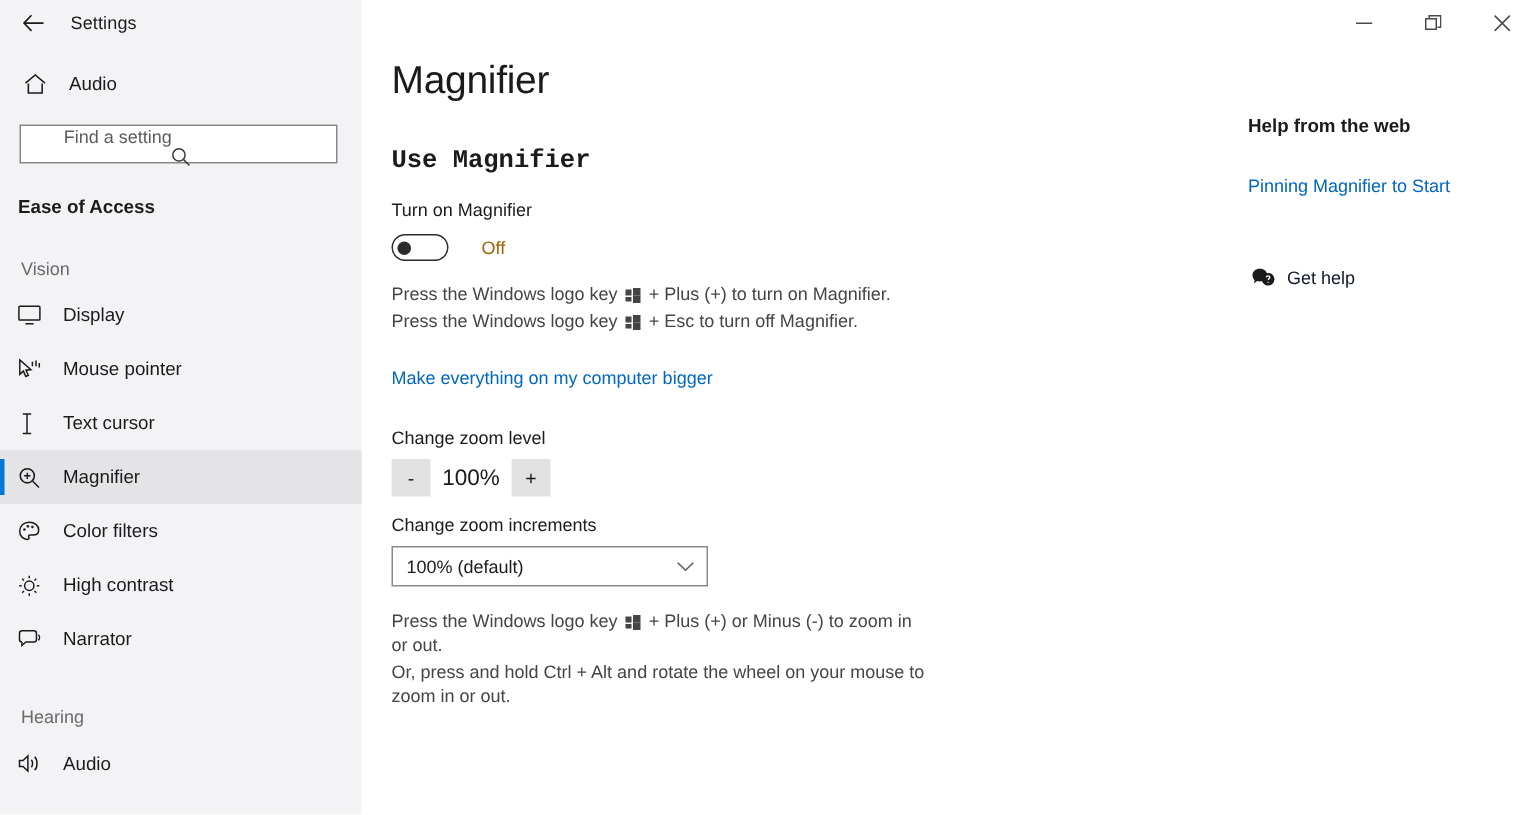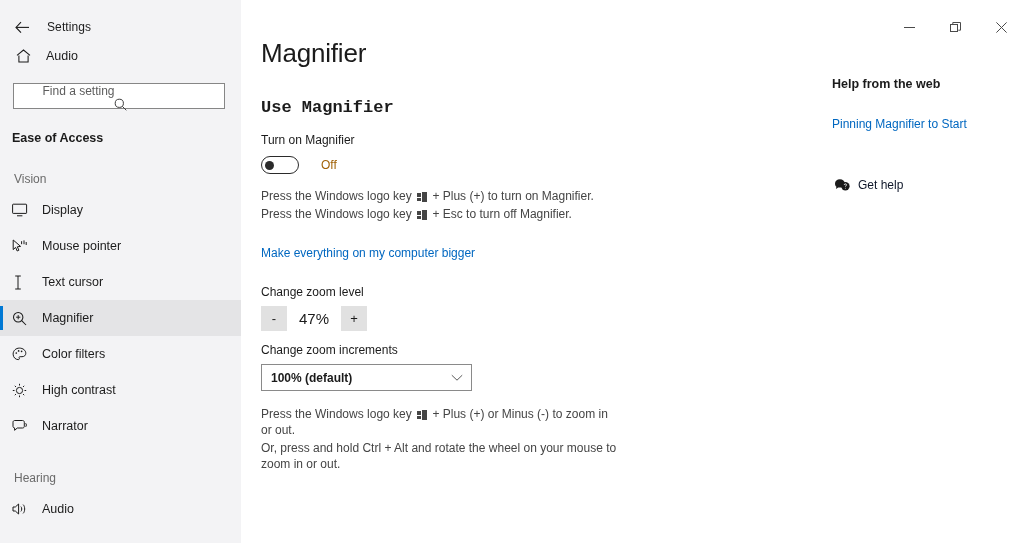--- a/index.html
+++ b/index.html
@@ -8,21 +8,21 @@
     overflow: hidden;
     background: #ffffff;
     font-family: "Liberation Sans", sans-serif;
     color: #1b1b1b;
     -webkit-font-smoothing: antialiased;
   }
   .app { position: relative; width: 1024px; height: 543px; display: flex; }
 
   
   .titlebar {
-    position: absolute; top: 12px; left: 0; width: 1024px; height: 30px;
+    position: absolute; top: 0; left: 0; width: 1024px; height: 30px;
     display: flex; align-items: center; z-index: 20;
   }
   .back-btn {
     width: 44px; height: 30px; display: flex; align-items: center; justify-content: center;
     color: #1b1b1b;
   }
   .back-btn svg { display: block; }
   .tb-title {
     font-size: 12px; color: #1b1b1b; margin-left: 3px; letter-spacing: .1px;
   }
@@ -140,21 +140,21 @@
     padding: 0 6px;
   }
   .lbl2 { font-size: 12px; color: #1b1b1b; margin: 12px 0 0 20px; }
 
   .select {
     margin: 7px 0 0 20px; width: 211px; height: 27px;
     border: 1px solid #8a8a8a; background: #fff;
     display: flex; align-items: center; justify-content: space-between;
     padding: 0 8px 0 9px;
   }
-  .select .sv { font-size: 12px; color: #1b1b1b; font-weight: bold; }
+  .select .sv { font-size: 12px; color: #1b1b1b; }
   .chev { color: #5a5a5a; display: flex; }
 
   
   .rail {
     position: absolute; top: 30px; right: 0; width: 192px; height: 513px;
     padding: 0 0 0 0;
   }
   .rail-h {
     font-size: 12.5px; font-weight: bold; color: #1b1b1b; margin: 47px 0 0 0;
   }
@@ -345,21 +345,21 @@
     </div>
 
     <div class="link-row">
       <a class="link" href="#">Make everything on my computer bigger</a>
     </div>
 
     <div class="lbl2" style="margin-top:24px">Change zoom level</div>
 
     <div class="stepper">
       <div class="step-btn">-</div>
-      <div class="step-val">47%</div>
+      <div class="step-val">100%</div>
       <div class="step-btn">+</div>
     </div>
 
     <div class="lbl2">Change zoom increments</div>
 
     <div class="select">
       <span class="sv">100% (default)</span>
       <span class="chev">
         <svg width="12" height="8" viewBox="0 0 12 8" fill="none">
           <path d="M0.8 1.2 L6 6.2 L11.2 1.2" stroke="currentColor" stroke-width="1"></path>

